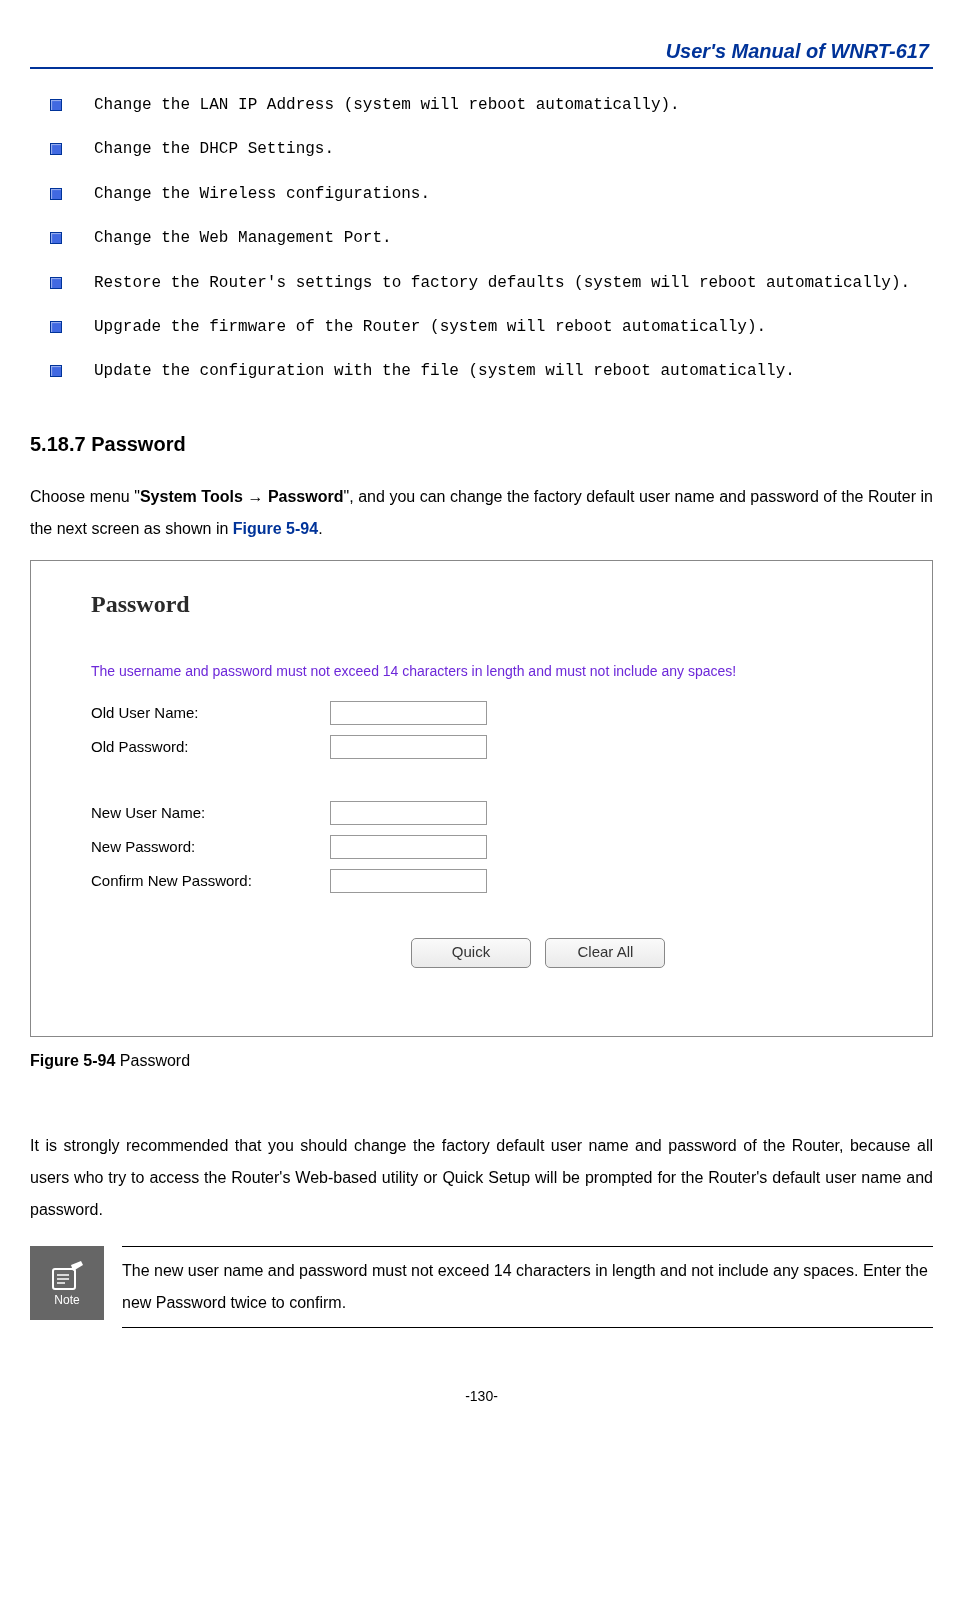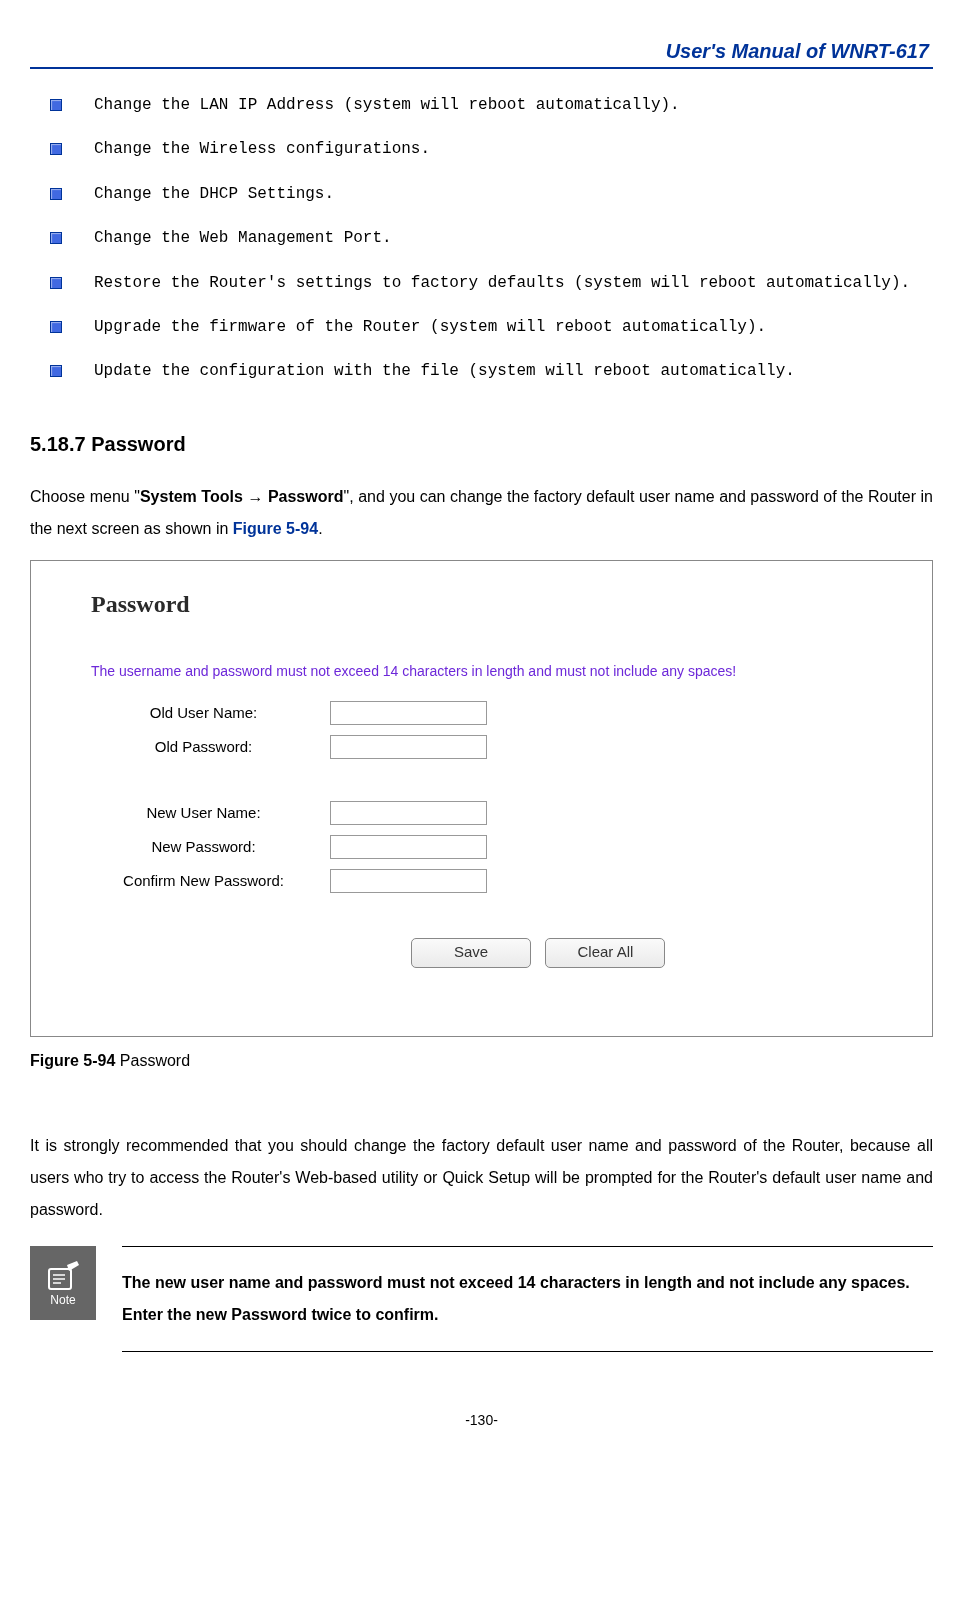--- a/index.html
+++ b/index.html
@@ -78,21 +78,21 @@
       font-size: 14px;
       margin-bottom: 22px;
     }
     .fig-row {
       display: flex;
       align-items: center;
       margin-bottom: 10px;
     }
     .fig-label {
       width: 225px;
-      text-align: center;
+      text-align: left;
       font-size: 15px;
       padding-right: 14px;
     }
     .fig-input {
       width: 155px;
       height: 22px;
       border: 1px solid #999;
       background: #fff;
     }
     .fig-gap { height: 32px; }
@@ -116,67 +116,66 @@
     .figure-caption {
       margin: 8px 0 60px 0;
     }
     .fig-cap-bold { font-weight: bold; }
     .note-block {
       display: flex;
       align-items: stretch;
       margin: 20px 0;
     }
     .note-icon {
-      width: 66px;
+      width: 74px;
       height: 74px;
       background: #666;
       display: flex;
       flex-direction: column;
       align-items: center;
       justify-content: center;
       flex-shrink: 0;
-      margin-right: 26px;
+      margin-right: 18px;
     }
     .note-icon svg { display: block; }
     .note-icon-label {
       color: #fff;
       font-size: 12px;
     }
     .note-text-wrap {
       border-top: 1px solid #000;
       border-bottom: 1px solid #000;
-      padding: 20px 0;
+      padding: 8px 0;
       line-height: 2.0;
       flex: 1;
-      font-weight: bold;
     }
     .page-number {
       text-align: center;
       font-size: 14px;
       margin-top: 60px;
     }
   </style>
 </head>
 <body>
 
 <div class="header-title">User's Manual of WNRT-617</div>
 <hr class="header-rule">
 
 <ul class="bullet-list">
   <li>
       <span class="bullet-icon"></span>
       <span>Change the LAN IP Address (system will reboot automatically).</span>
     </li>
   <li>
       <span class="bullet-icon"></span>
+      <span>Change the DHCP Settings.</span>
+    </li>
+  <li>
+      <span class="bullet-icon"></span>
       <span>Change the Wireless configurations.</span>
-    </li>
-  <li>
-      <span class="bullet-icon"></span>
-      <span>Change the DHCP Settings.</span>
     </li>
   <li>
       <span class="bullet-icon"></span>
       <span>Change the Web Management Port.</span>
     </li>
   <li>
       <span class="bullet-icon"></span>
       <span>Restore the Router's settings to factory defaults (system will reboot automatically).</span>
     </li>
   <li>
@@ -217,21 +216,21 @@
   <div class="fig-row">
     <div class="fig-label">New Password:</div>
     <div class="fig-input"></div>
   </div>
   <div class="fig-row">
     <div class="fig-label">Confirm New Password:</div>
     <div class="fig-input"></div>
   </div>
 
   <div class="fig-buttons">
-    <span class="fig-button">Save</span>
+    <span class="fig-button">Quick</span>
     <span class="fig-button">Clear All</span>
   </div>
 </div>
 
 <div class="figure-caption">
   <span class="fig-cap-bold">Figure 5-94</span><span>    Password</span>
 </div>
 
 <p class="body-text">It is strongly recommended that you should change the factory default user name and password of the Router, because all users who try to access the Router's Web-based utility or Quick Setup will be prompted for the Router's default user name and password.</p>
 

